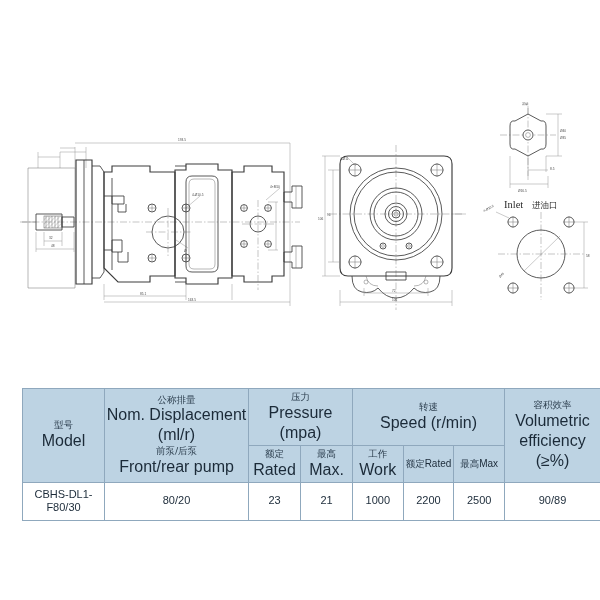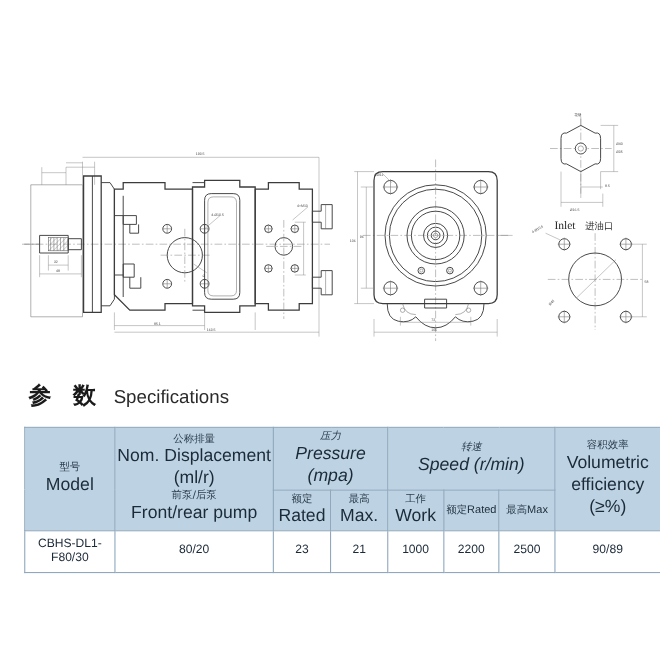--- a/index.html
+++ b/index.html
@@ -75,21 +75,21 @@
   .cnsm {
     font-family: "DejaVu Sans", sans-serif;
     font-size: 9.5px;
     color: #2b3d4d;
     display: block;
   }
   .ensm { display: block; font-size: 16px; }
   .inline-pair { white-space: nowrap; font-size: 10px; }
   .inline-pair .cnsm { display: inline; font-size: 9.5px; }
   .h-tall { height: 36px; }
-  .h-short { height: 26px; font-style: italic; }
+  .h-short { height: 26px; }
   td.model-cell { font-size: 10.5px; }
 </style>
 </head>
 <body>
 
 <div id="page">
 
   <div id="drawing-area">
     <svg id="drawing-svg" viewBox="0 0 600 330" xmlns="http://www.w3.org/2000/svg">
       <defs>
@@ -383,24 +383,20 @@
         <g class="dim">
           <line x1="574" y1="222" x2="588" y2="222"></line>
           <line x1="574" y1="288" x2="588" y2="288"></line>
           <line x1="584" y1="222" x2="584" y2="288"></line>
         </g>
         <text class="tx" x="586" y="257">58</text>
       </g>
     </svg>
   </div>
 
-  <div id="spec-heading">
-    <span class="cn">参 数</span>
-    <span class="en">Specifications</span>
-  </div>
 
   <div id="spec-table-wrap">
     <table class="spec">
       <thead>
         <tr>
           <th rowspan="2" style="width:82px">
             <span class="cnsm">型号</span>
             <span class="ensm">Model</span>
           </th>
           <th rowspan="2" style="width:144px">

